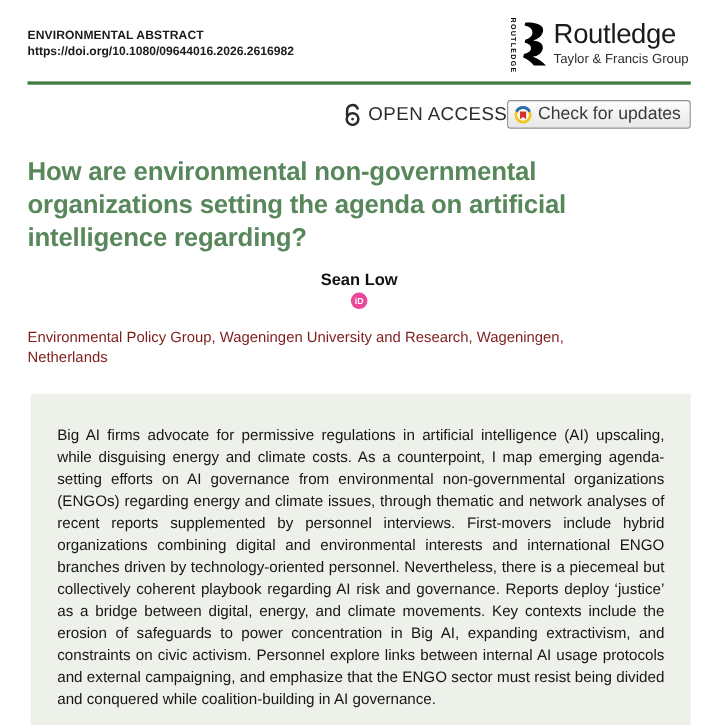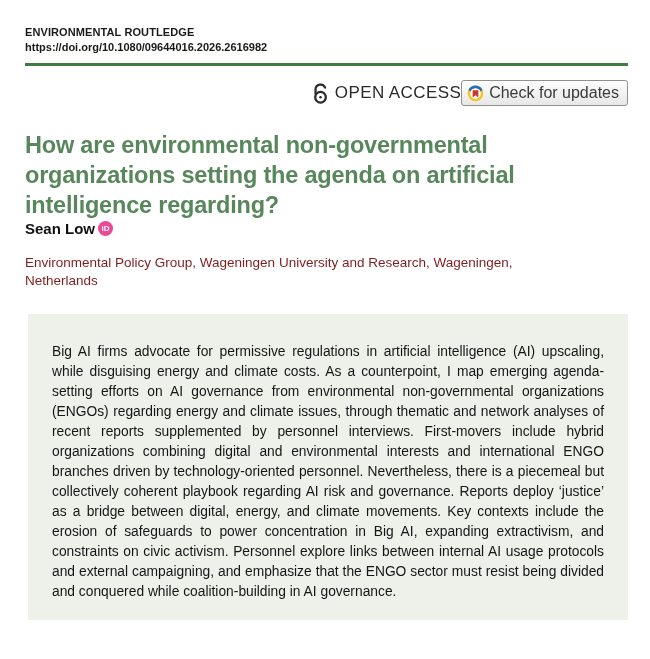--- a/index.html
+++ b/index.html
@@ -25,39 +25,49 @@
   
   .access-row { display: flex; justify-content: flex-end; align-items: center; margin-top: 14px; height: 26px; }
   .oa-wrap { display: flex; align-items: center; gap: 6px; }
   .oa-icon { width: 17px; height: 22px; }
   .oa-label { font-size: 17px; color: #2b2b2b; letter-spacing: 0.4px; }
   .check-btn { display: flex; align-items: center; gap: 5px; border: 1px solid #909090; border-radius: 3px; background: linear-gradient(#fdfdfd, #e7e7e7); padding: 3px 8px 3px 5px; font-size: 16px; color: #3a3a3a; cursor: pointer; }
   .crossmark-icon { width: 17px; height: 17px; }
 
   
   .title { margin-top: 24px; color: #57875a; font-weight: 700; font-size: 23.5px; line-height: 30px; letter-spacing: -0.2px; }
-  .author-row { display: flex; align-items: center; gap: 3px; }
+  .author-row { margin-top: 15px; display: flex; align-items: center; gap: 3px; flex-direction: column; }
   .author-name { font-size: 15px; font-weight: 700; color: #111; }
   .orcid-badge { width: 15px; height: 15px; border-radius: 50%; background: #ec4899; color: #fff; font-size: 8px; font-weight: 700; display: flex; align-items: center; justify-content: center; cursor: pointer; }
   .affiliation { margin-top: 17px; font-size: 13.5px; line-height: 18px; color: #7f1d1d; max-width: 520px; font-weight: 400; }
 
   
   .abstract-box { margin-top: 24px; margin-left: 3px; width: 600px; background: #edf1ea; padding: 15px 24px 18px 24px; }
   .abstract-heading { font-size: 11.5px; font-weight: 700; color: #4d8653; letter-spacing: 0.3px; }
   .abstract-body { margin-top: 13px; font-size: 13.8px; line-height: 20px; text-align: justify; color: #161616; }
 </style>
 </head>
 <body>
 
 <div class="page">
 
   <div class="header-row">
     <div class="journal-block">
-      <div class="journal-name">ENVIRONMENTAL ROUTLEDGE</div>
+      <div class="journal-name">ENVIRONMENTAL ABSTRACT</div>
       <div class="doi-line">https://doi.org/10.1080/09644016.2026.2616982</div>
+    </div>
+    <div class="logo-block">
+      <div class="logo-vertical">ROUTLEDGE</div>
+      <svg class="logo-glyph" viewBox="0 0 40 60" xmlns="http://www.w3.org/2000/svg">
+        <path d="M 14 0 Q 36 2 31 15 Q 28 22 18 25 Q 34 27 31 38 Q 29 46 17 48 Q 27 51 36 60 L 19 60 Q 12 52 4 49 L 5 44 Q 15 42 15 36 Q 15 30 6 28 L 7 24 Q 17 21 17 14 Q 17 6 6 4 L 7 0 Z" fill="#000"></path>
+      </svg>
+      <div class="logo-names">
+        <div class="logo-routledge">Routledge</div>
+        <div class="logo-tagline">Taylor &amp; Francis Group</div>
+      </div>
     </div>
   </div>
 
   <div class="rule"></div>
 
   <div class="access-row">
     <div class="oa-wrap">
       <svg class="oa-icon" viewBox="0 0 24 30" xmlns="http://www.w3.org/2000/svg">
         <path d="M5 16 V 10 a 7 7 0 0 1 13.5 -2.5" fill="none" stroke="#2b2b2b" stroke-width="3.2" stroke-linecap="round"></path>
         <circle cx="12" cy="21" r="7.5" fill="none" stroke="#2b2b2b" stroke-width="3.2"></circle>

